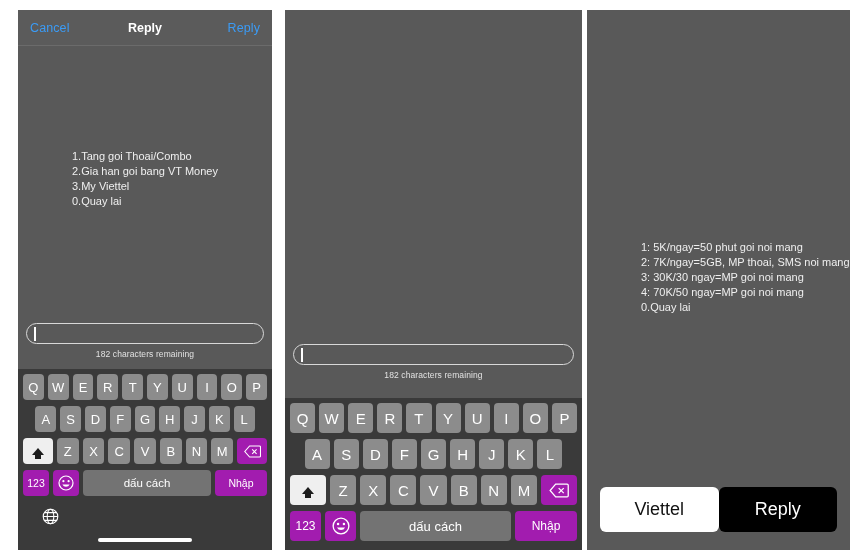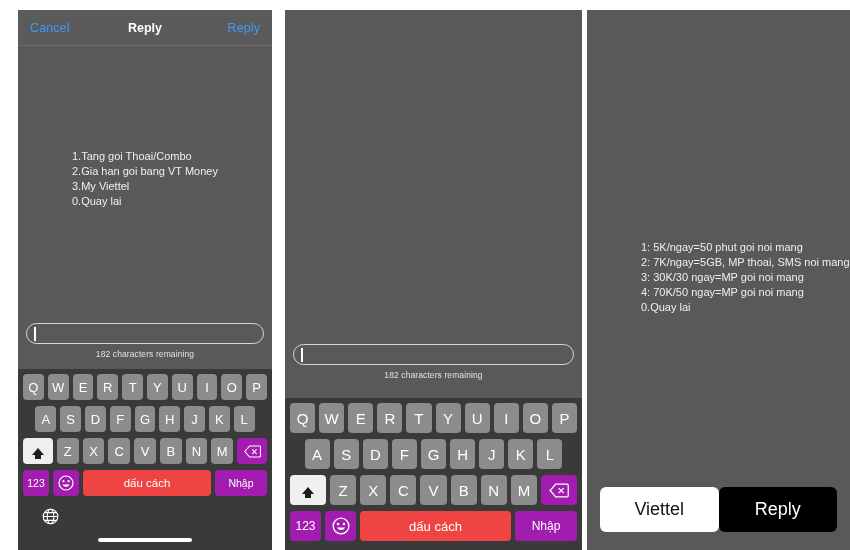--- a/index.html
+++ b/index.html
@@ -144,21 +144,21 @@
   .key.letter { flex: 1 1 0; }
   .key.dark {
     background: #a21caf;
     font-size: 10.5px;
   }
   .key.light {
     background: #efefef;
     color: #1d1d1d;
   }
   .key.space {
-    background: #ef4444;
+    background: #737373;
     font-size: 11.5px;
   }
   .row2-pad { flex: 0 0 5%; }
 
   
   #kb-1 .key { height: 26px; }
   #kb-1 .key.wide-shift, #kb-1 .key.wide-del { flex: 0 0 30px; }
   #kb-1 .key.k123 { flex: 0 0 26px; }
   #kb-1 .key.kemoji { flex: 0 0 26px; }
   #kb-1 .key.space { flex: 1 1 0; }

